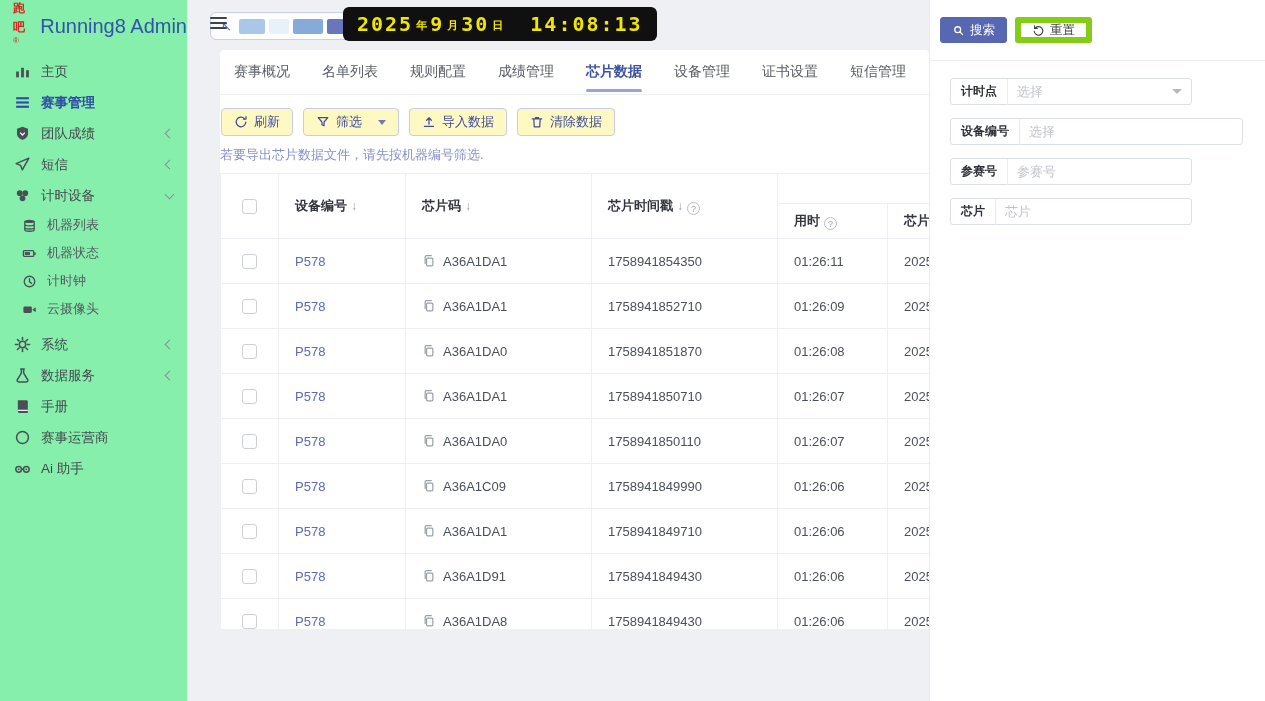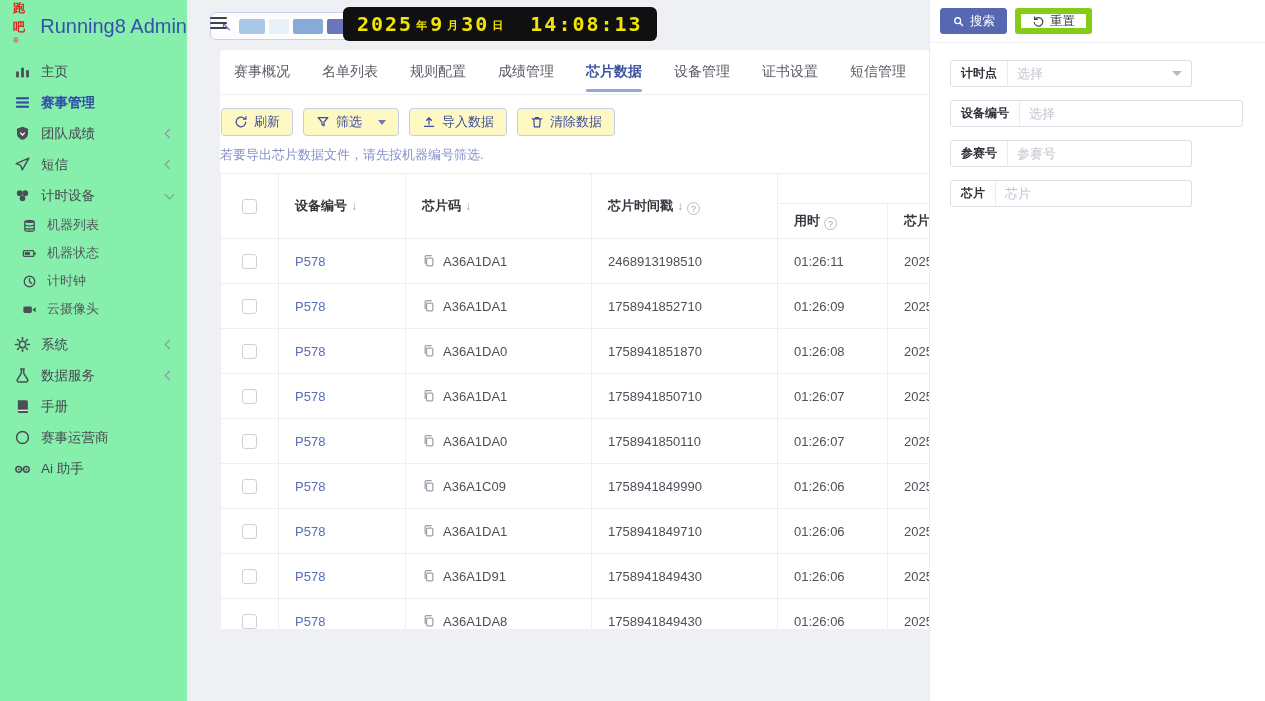--- a/index.html
+++ b/index.html
@@ -72,21 +72,21 @@
   .sort-icon { color:#98a0b3; font-size:12px; font-weight:normal; margin-left:4px; cursor:pointer; }
   .q-icon { display:inline-flex; align-items:center; justify-content:center; width:13px; height:13px; border:1px solid #b9bec9;
             border-radius:50%; color:#9aa0ab; font-size:9px; font-weight:normal; margin-left:4px; vertical-align:-2px; cursor:pointer; }
   .link { color:#5b6cb8; cursor:pointer; }
   .chip-cell { display:flex; align-items:center; gap:7px; }
   .copy-icon { color:#9aa0aa; flex:none; width:14px; height:14px; cursor:pointer; }
   .copy-icon svg { width:14px; height:14px; }
 
   
   .panel { width:336px; flex:none; background:#fff; border-left:1px solid #ebebee; }
-  .panel-top { display:flex; gap:8px; padding:8px 10px; border-bottom:1px solid #f0f0f2;align-items:flex-end; }
+  .panel-top { display:flex; gap:8px; padding:17px 10px; border-bottom:1px solid #f0f0f2;align-items:flex-end; }
   .pbtn { display:inline-flex; align-items:center; height:26px; padding:0 11px; gap:5px; border-radius:3px; font-size:12.5px; cursor:pointer; }
   .pbtn.primary { background:#5867b2; border:1px solid #5867b2; color:#fff; }
   .pbtn.plain { background:#fff; border:6px solid #84cc16; color:#3c3c44; }
   .pbtn svg { width:13px; height:13px; }
   .panel-form { padding:17px 20px; }
   .field { display:flex; align-items:center; height:27px; width:242px; border:1px solid #dcdfe6; border-radius:3px;
            background:#fff; margin-bottom:13px; }
   .field.wide { width:293px; }
   .f-label { font-size:12px; font-weight:bold; color:#2e3138; padding:0 10px; white-space:nowrap; }
   .f-sep { width:1px; height:26px; background:#ececf0; flex:none; }
@@ -353,21 +353,21 @@
                 <td><span class="link">P578</span></td>
                 <td>
                   <span class="chip-cell">
                     <span class="copy-icon"><svg viewBox="0 0 16 16">
                         <rect x="5.2" y="4.6" width="7.2" height="8.9" rx="1.2" fill="none" stroke="currentColor" stroke-width="1.4" stroke-linecap="round" stroke-linejoin="round"></rect>
                         <path d="M3.6 10.8V3.4c0-.9.7-1.6 1.6-1.6h5.4" fill="none" stroke="currentColor" stroke-width="1.4" stroke-linecap="round" stroke-linejoin="round"></path>
                       </svg></span>
                     <span>A36A1DA1</span>
                   </span>
                 </td>
-                <td>2468913198510</td>
+                <td>1758941854350</td>
                 <td>01:26:11</td>
                 <td>2025-0</td>
               </tr>
               <tr>
                 <td class="cb-col"><span class="checkbox"></span></td>
                 <td><span class="link">P578</span></td>
                 <td>
                   <span class="chip-cell">
                     <span class="copy-icon"><svg viewBox="0 0 16 16">
                         <rect x="5.2" y="4.6" width="7.2" height="8.9" rx="1.2" fill="none" stroke="currentColor" stroke-width="1.4" stroke-linecap="round" stroke-linejoin="round"></rect>

